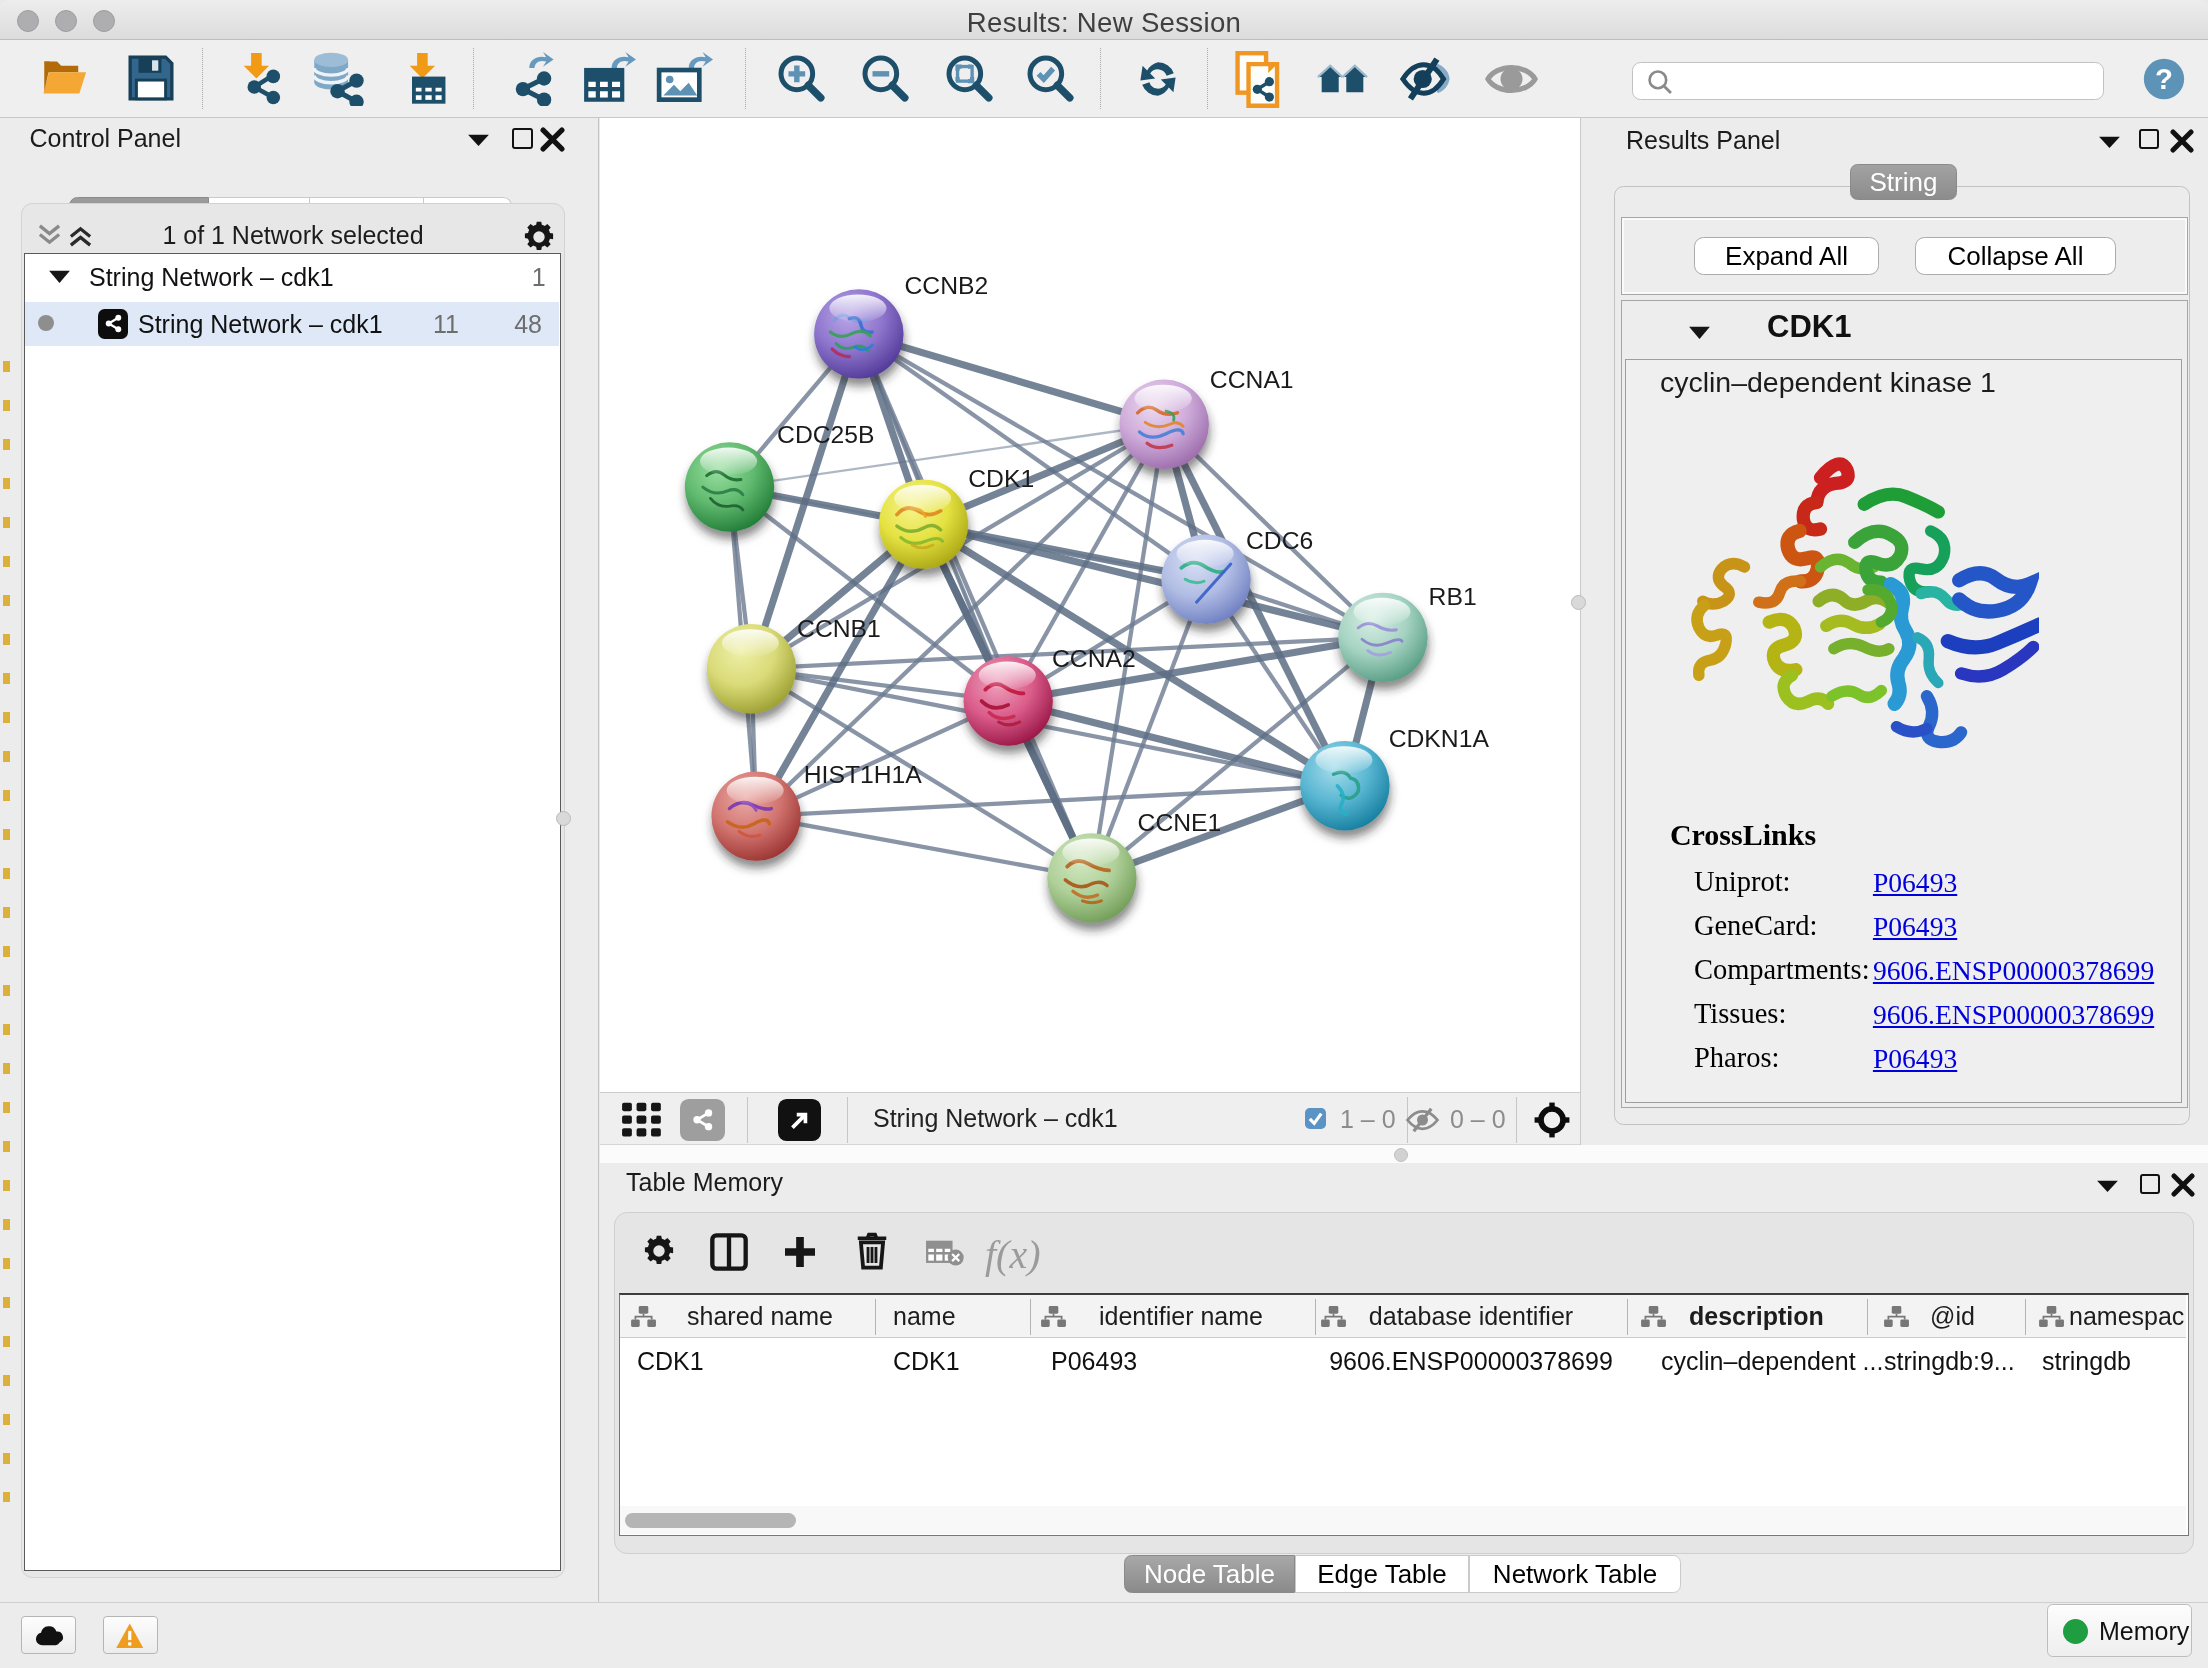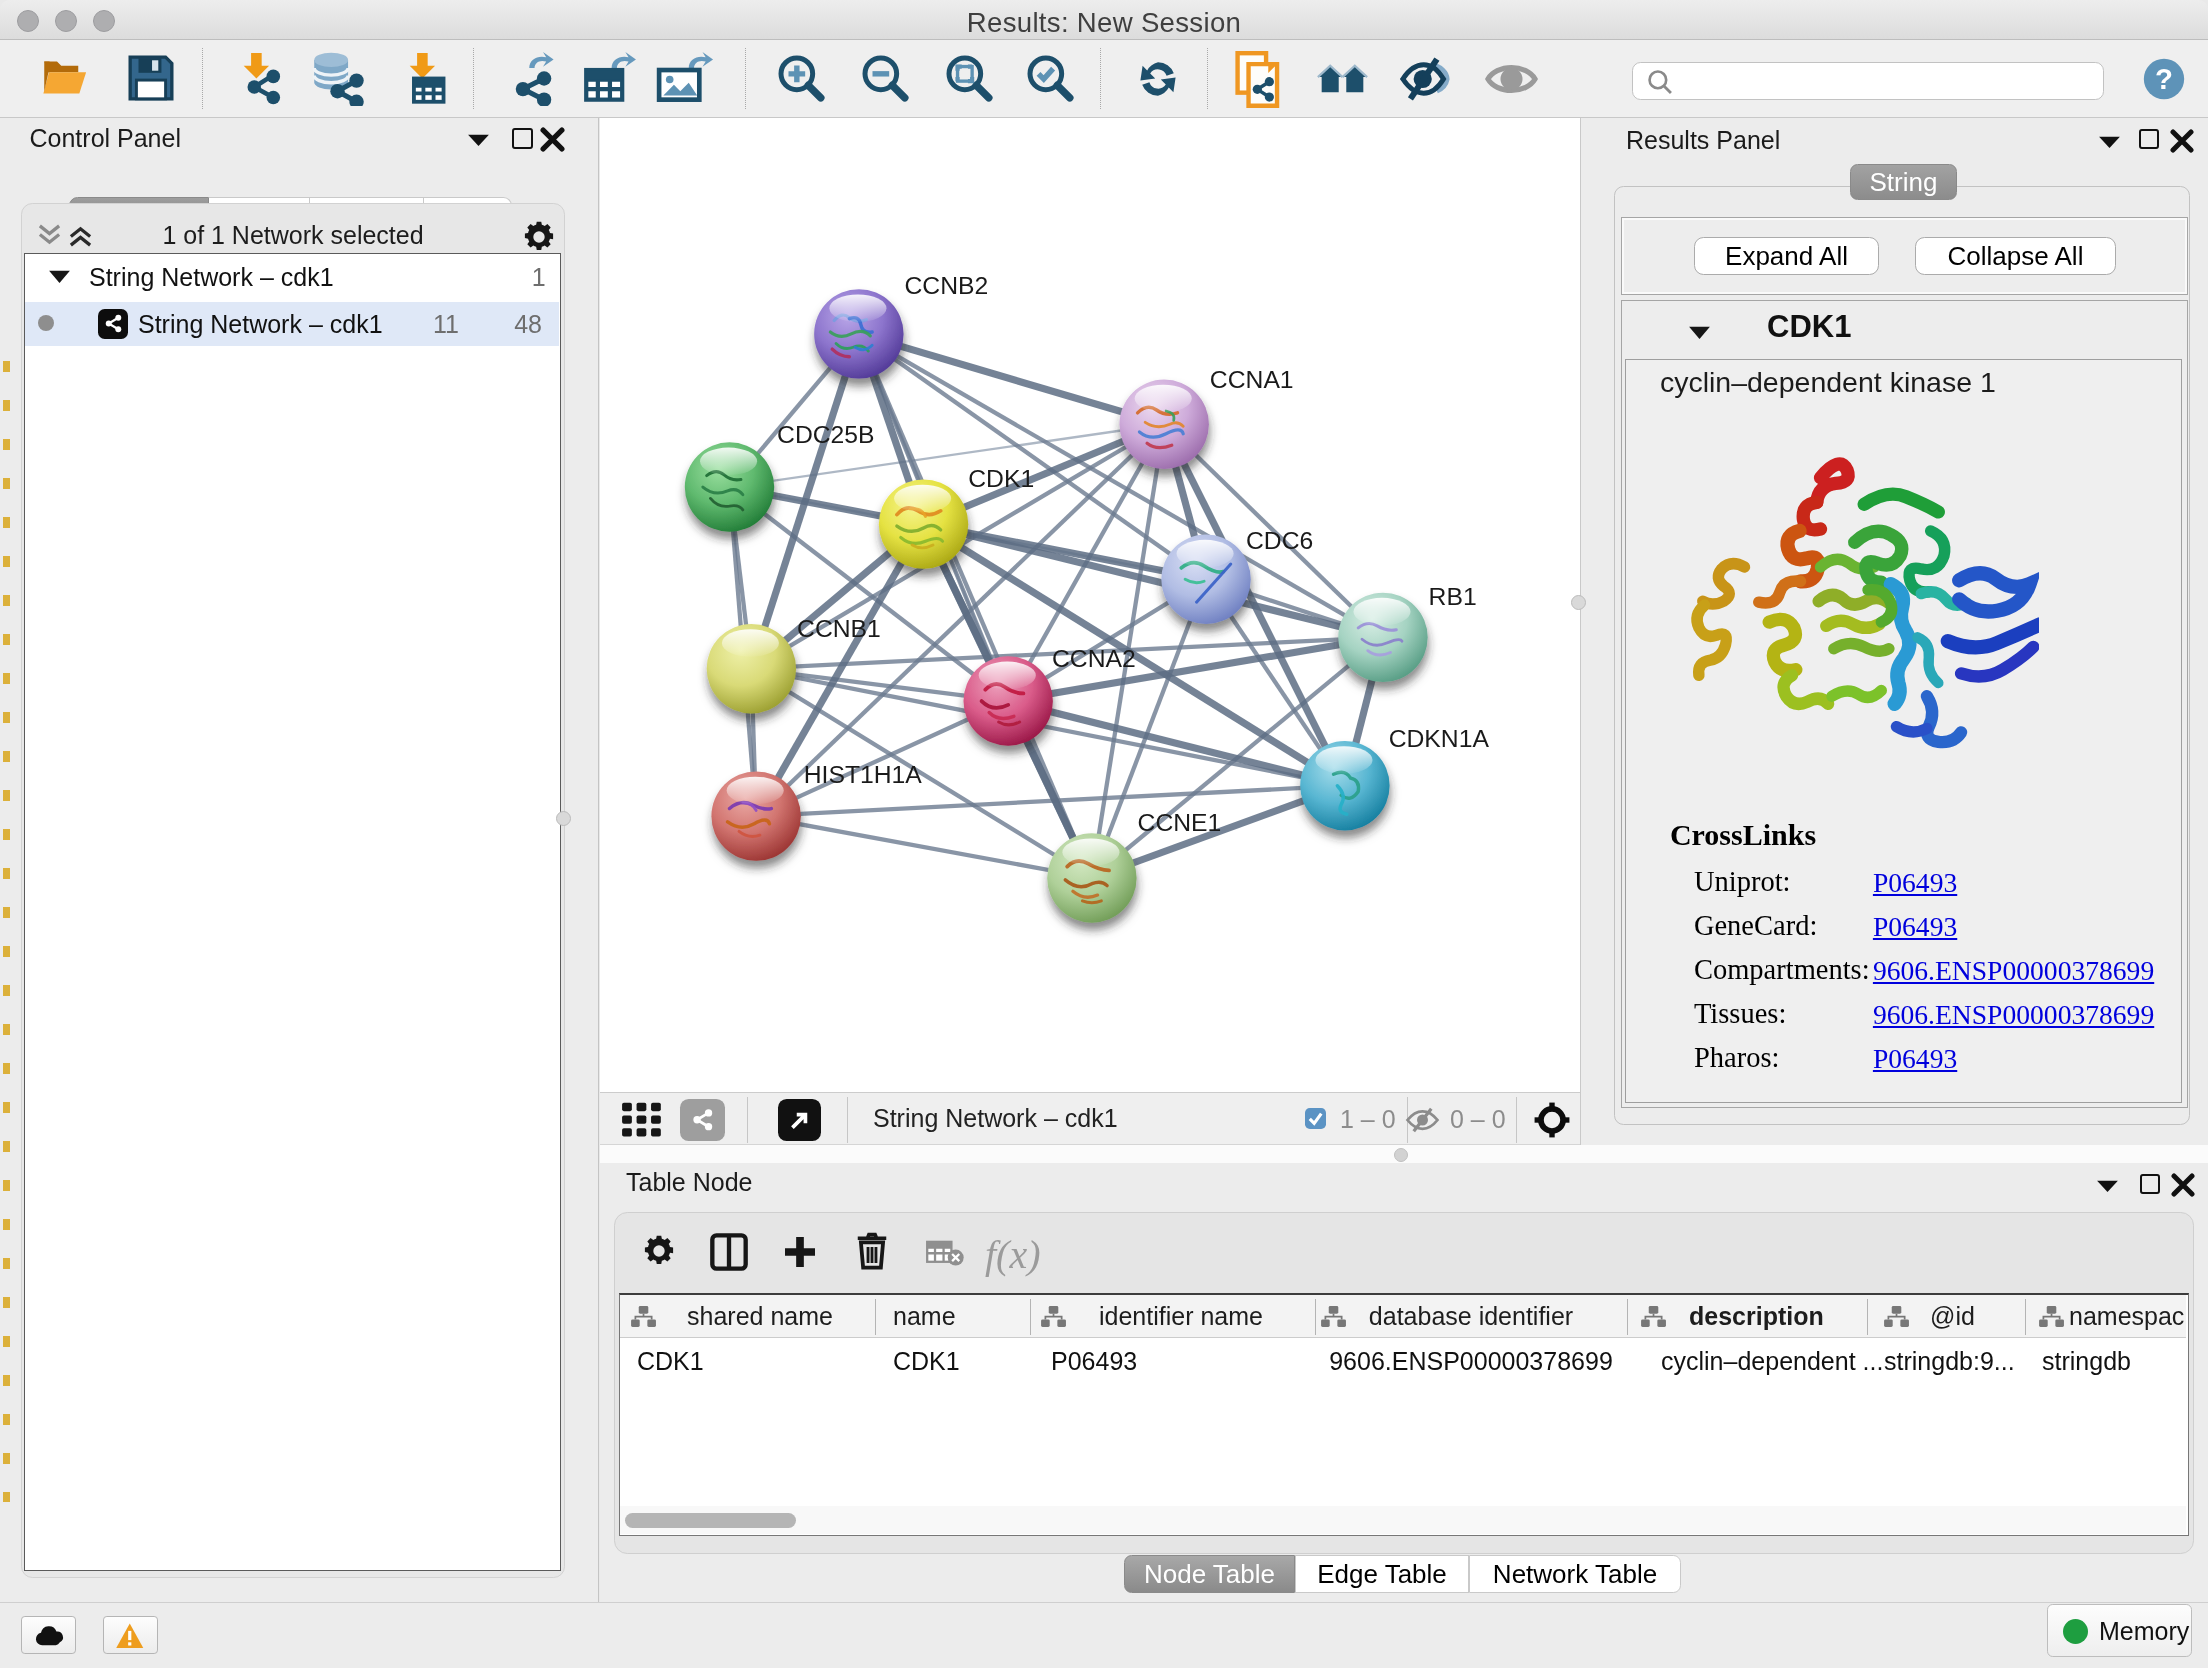--- a/index.html
+++ b/index.html
@@ -620,21 +620,21 @@
         </g>
       </svg>
       <div class="seriftext abs" style="left:44px; top:458px; font-size:30px; font-weight:bold; color:#000;">CrossLinks</div>
       <div class="seriftext abs" style="left:68px; top:500px; font-size:28.5px; color:#000; line-height:44px;">Uniprot:<br>GeneCard:<br>Compartments:<br>Tissues:<br>Pharos:</div>
       <div class="seriftext abs" style="left:247px; top:501px; font-size:27.6px; color:#0000dd; line-height:44px; text-decoration:underline;">P06493<br>P06493<br>9606.ENSP00000378699<br>9606.ENSP00000378699<br>P06493</div>
     </div>
   </div>
 </div>
 <div id="tablepanel">
   <div class="abs" style="left:0; top:0; width:1608px; height:18px; background:#fbfbfb;"></div>
-  <div class="paneltitle abs" style="left:26px; top:23px;">Table Node</div>
+  <div class="paneltitle abs" style="left:26px; top:23px;">Table Memory</div>
   <svg class="abs" style="left:1494px; top:32px;" width="27" height="17" viewBox="0 0 28 18">
       <path d="M3 4 h22 l-11 12z" fill="#111"></path>
     </svg>
   <div class="abs" style="left:1540px; top:28.5px; width:20px; height:20px; border:2.9px solid #111; border-radius:2.9px;"></div>
   <svg class="abs" style="left:1571px; top:27.6px;" width="24" height="24" viewBox="0 0 24 24">
       <path d="M3 3 L21 21 M21 3 L3 21" stroke="#111" stroke-width="5" stroke-linecap="round"></path>
     </svg>
 
   <div class="abs" style="left:14.3px; top:67px; width:1580px; height:342px; background:#e5e5e5; border:1px solid #cfcfcf; border-radius:13.3px;"></div>
 

